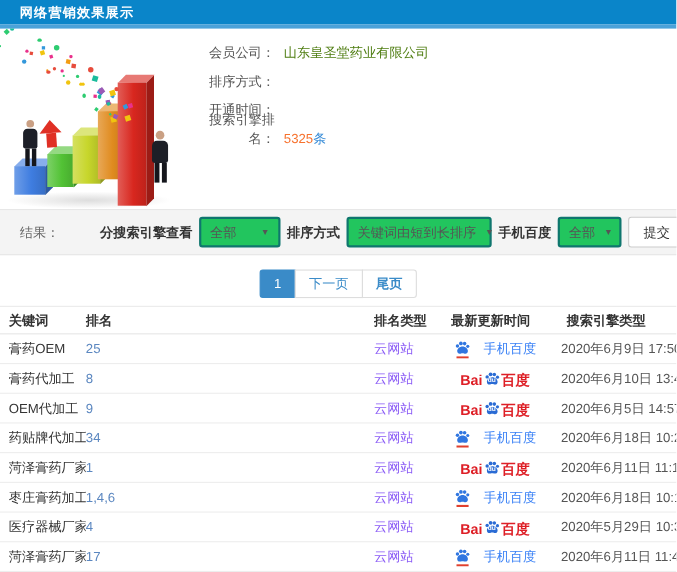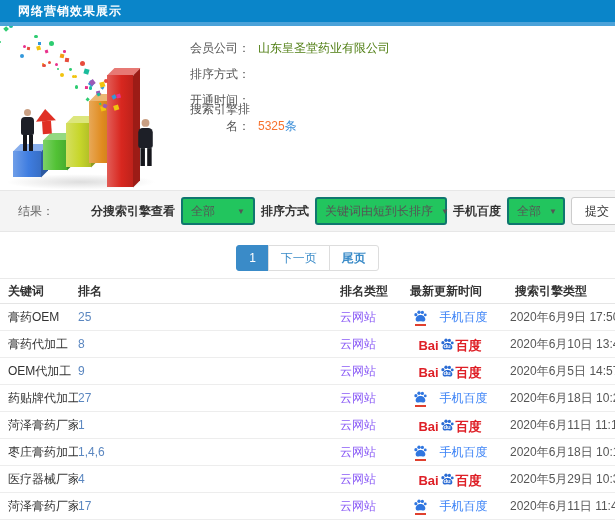--- a/index.html
+++ b/index.html
@@ -297,21 +297,21 @@
               </svg>
               <span class="paw-du">du</span>
             </span>
             <span class="baidu-txt">百度</span>
           </span>
         </div>
         <div class="td c-date"><span class="date-val">2020年6月5日 14:57</span></div>
       </div>
       <div class="trow">
         <div class="td c-kw">药贴牌代加工</div>
-        <div class="td c-rank"><span class="rank-val">27</span></div>
+        <div class="td c-rank"><span class="rank-val">34</span></div>
         <div class="td c-rtype"><span class="rtype-val">云网站</span></div>
         <div class="td c-eng">
           <span class="eng-mobile">
             <span class="paw-wrap paw-underline">
               <svg viewBox="0 0 24 24" width="15" height="15">
                 <circle cx="4.6" cy="9" r="2.5" fill="#3076e0"></circle>
                 <circle cx="9.6" cy="5.2" r="2.7" fill="#3076e0"></circle>
                 <circle cx="15" cy="5.4" r="2.6" fill="#3076e0"></circle>
                 <circle cx="19.6" cy="9.4" r="2.3" fill="#3076e0"></circle>
                 <path d="M12 9.5c-4.2 0-7.8 3.2-7.8 6.8 0 2.6 2.1 4.2 4.7 3.7 1.5-.3 2.1-.5 3.1-.5s1.6.2 3.1.5c2.6.5 4.7-1.1 4.7-3.7 0-3.6-3.6-6.8-7.8-6.8z" fill="#3076e0"></path>

